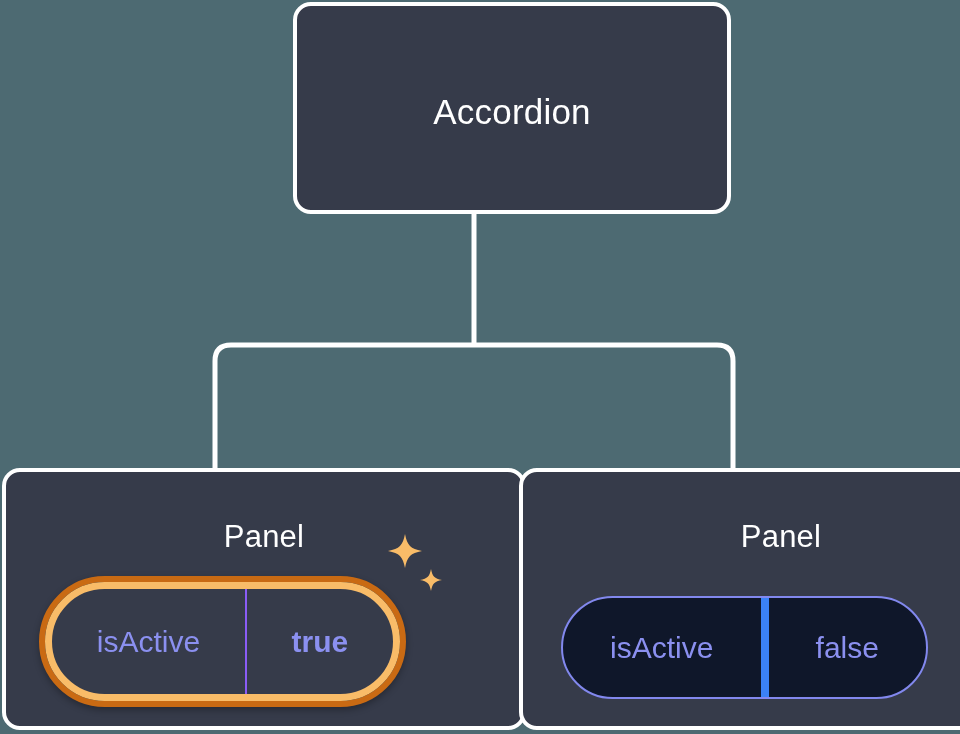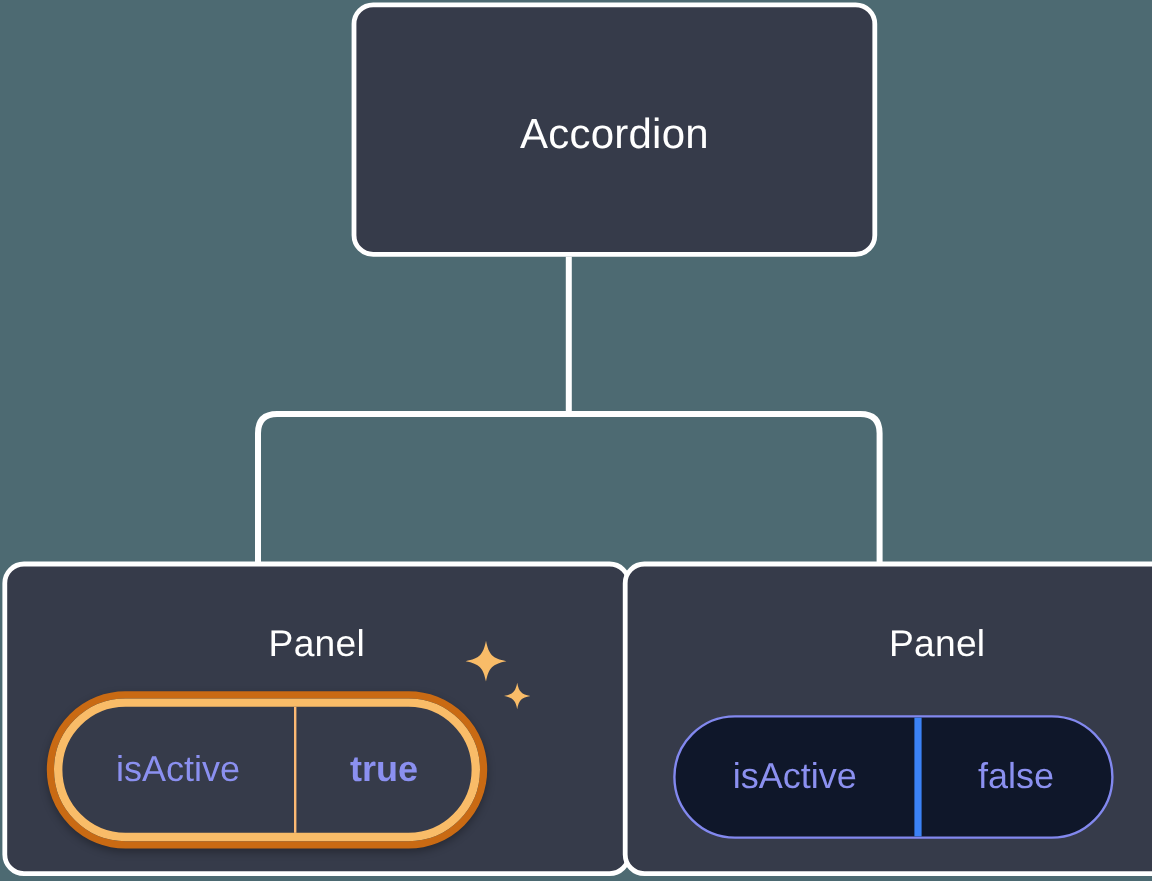--- a/index.html
+++ b/index.html
@@ -108,21 +108,21 @@
     width: 367px;
     height: 103px;
     border: 2px solid #8288ee;
   }
   .pill-plain .pill-cell {
     color: #8b90f0;
     font-size: 30px;
     font-weight: 400;
   }
   .pill-plain .pill-value {
-    border-left: 6px solid #3b82f6;
+    border-left: 8px solid #3b82f6;
   }
 
   
   .pill-active {
     left: 33px;
     top: 104px;
     width: 367px;
     height: 131px;
     border: 6px solid #c96a13;
     box-shadow: 0 3px 7px rgba(0, 0, 0, 0.30);
@@ -139,21 +139,21 @@
   }
   .pill-active .pill-cell {
     color: #8b90f0;
     font-size: 30px;
   }
   .pill-active .pill-key {
     font-weight: 400;
   }
   .pill-active .pill-value {
     font-weight: 700;
-    border-left: 2px solid #fdba74;
+    border-left: 2px solid #8b5cf6;
   }
 
   
   .sparkles {
     position: absolute;
     left: 383px;
     top: 533px;
     width: 66px;
     height: 70px;
     pointer-events: none;

